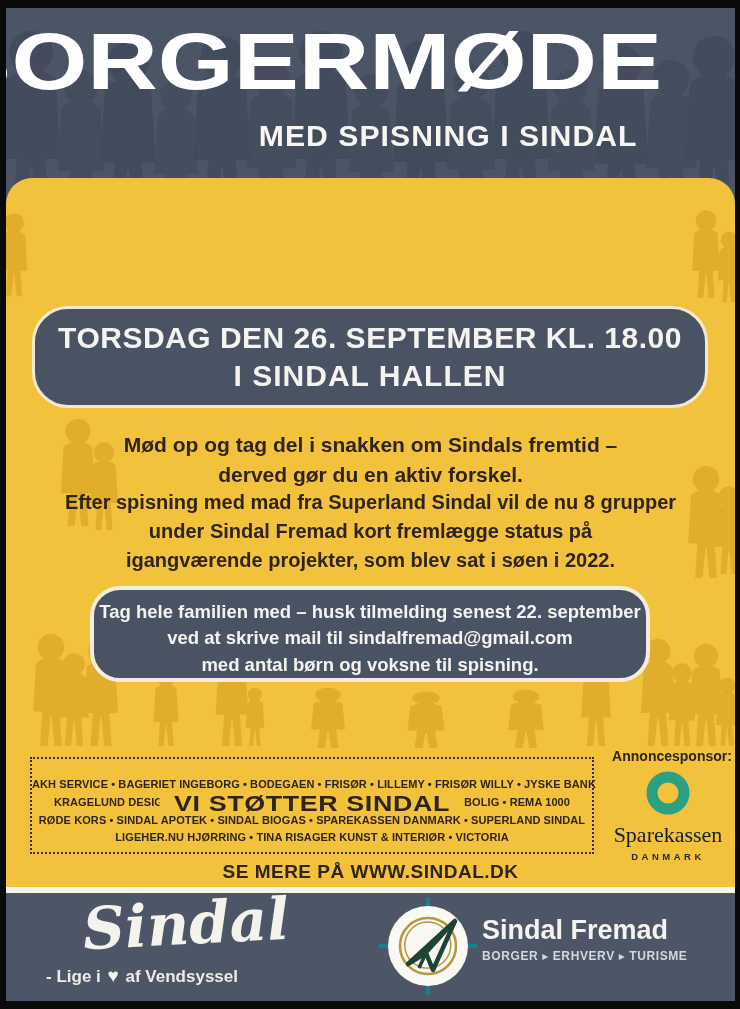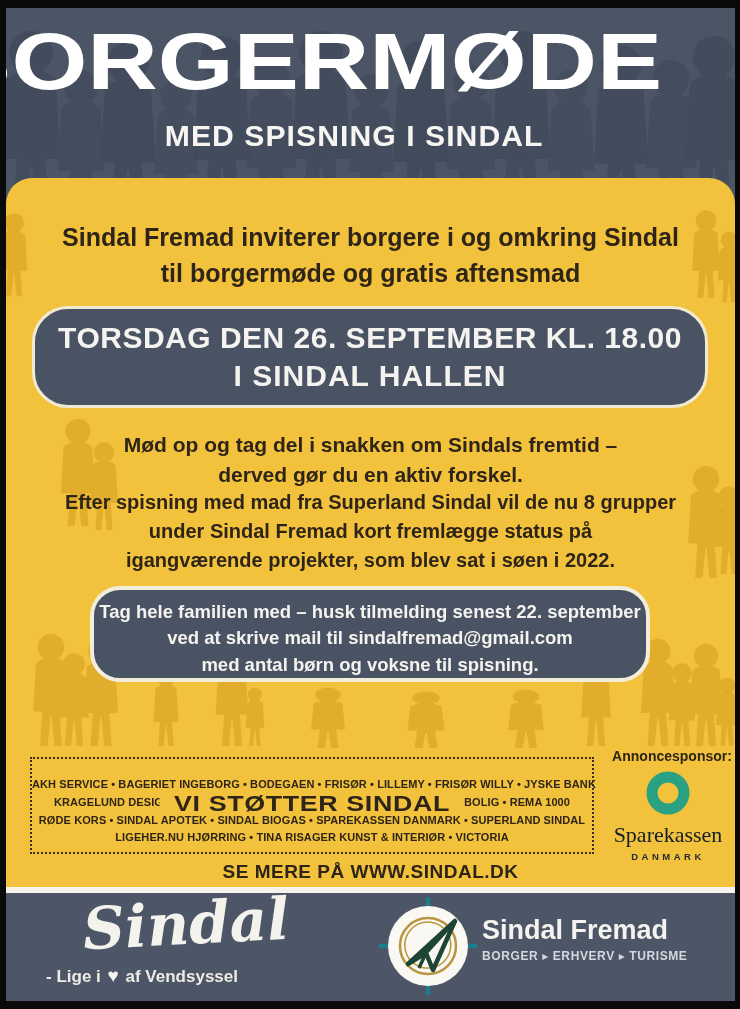--- a/index.html
+++ b/index.html
@@ -6,21 +6,21 @@
   body{
     width:740px;height:1009px;position:relative;background:#0a0a0b;
     font-family:"Liberation Sans","DejaVu Sans",sans-serif;overflow:hidden;
   }
   .poster{position:absolute;left:6px;top:8px;width:729px;height:993px;background:#4c5565;overflow:hidden;}
   .header{position:absolute;left:0;top:0;width:729px;height:212px;background:#4c5565;}
   .header svg{position:absolute;left:0;top:0;}
   .title-wrap{position:absolute;left:0;top:14px;width:601px;text-align:left;color:#ffffff;}
   .title{display:inline-block;font-size:80px;font-weight:bold;line-height:1;letter-spacing:0px;
          transform:scaleX(1.22);transform-origin:center;}
-  .subtitle-wrap{position:absolute;left:0;top:112px;width:624px;text-align:center;color:#f6f5f1;padding-left:36px;}
+  .subtitle-wrap{position:absolute;left:0;top:112px;width:624px;text-align:right;color:#f6f5f1;}
   .subtitle{display:inline-block;font-size:29px;font-weight:bold;letter-spacing:1px;transform:scaleX(1.04);}
   .yellow{position:absolute;left:0;top:170px;width:729px;height:709px;background:#f2c23c;
           border-radius:26px 26px 0 0;overflow:hidden;}
   .yellow svg.sil{position:absolute;left:0;top:0;}
   .ink{color:#2e2418;}
   .intro{position:absolute;left:0;top:42px;width:729px;text-align:center;font-size:25px;font-weight:bold;
          line-height:1.42;white-space:pre-line;}
   .event-box{position:absolute;left:26px;top:128px;width:670px;height:96px;background:#4a5363;
              border:3px solid #f1e9d2;border-radius:36px;text-align:center;color:#f4f3ef;}
   .event-box .l1{margin-top:12px;font-size:30px;font-weight:bold;letter-spacing:0.5px;}
@@ -117,22 +117,20 @@
         <use href="#pers" transform="translate(420 570) scale(1.2 0.58)"></use>
         <use href="#pers" transform="translate(520 570) scale(1.15 0.6)"></use>
         <use href="#pers" transform="translate(590 568) scale(0.95)"></use>
         <use href="#pers" transform="translate(652 568) scale(1.1)"></use>
         <use href="#pers" transform="translate(676 568) scale(0.85)"></use>
         <use href="#pers" transform="translate(700 568) scale(1.05)"></use>
         <use href="#pers" transform="translate(721 568) scale(0.7)"></use>
       </g>
     </svg>
 
-    <div class="intro ink">Sindal Fremad inviterer borgere i og omkring Sindal
-til borgermøde og gratis aftensmad</div>
 
     <div class="event-box">
       <div class="l1">TORSDAG DEN 26. SEPTEMBER KL. 18.00</div>
       <div class="l2">I SINDAL HALLEN</div>
     </div>
 
     <div class="para1 ink">Mød op og tag del i snakken om Sindals fremtid –
 derved gør du en aktiv forskel.</div>
     <div class="para2 ink">Efter spisning med mad fra Superland Sindal vil de nu 8 grupper
 under Sindal Fremad kort fremlægge status på

